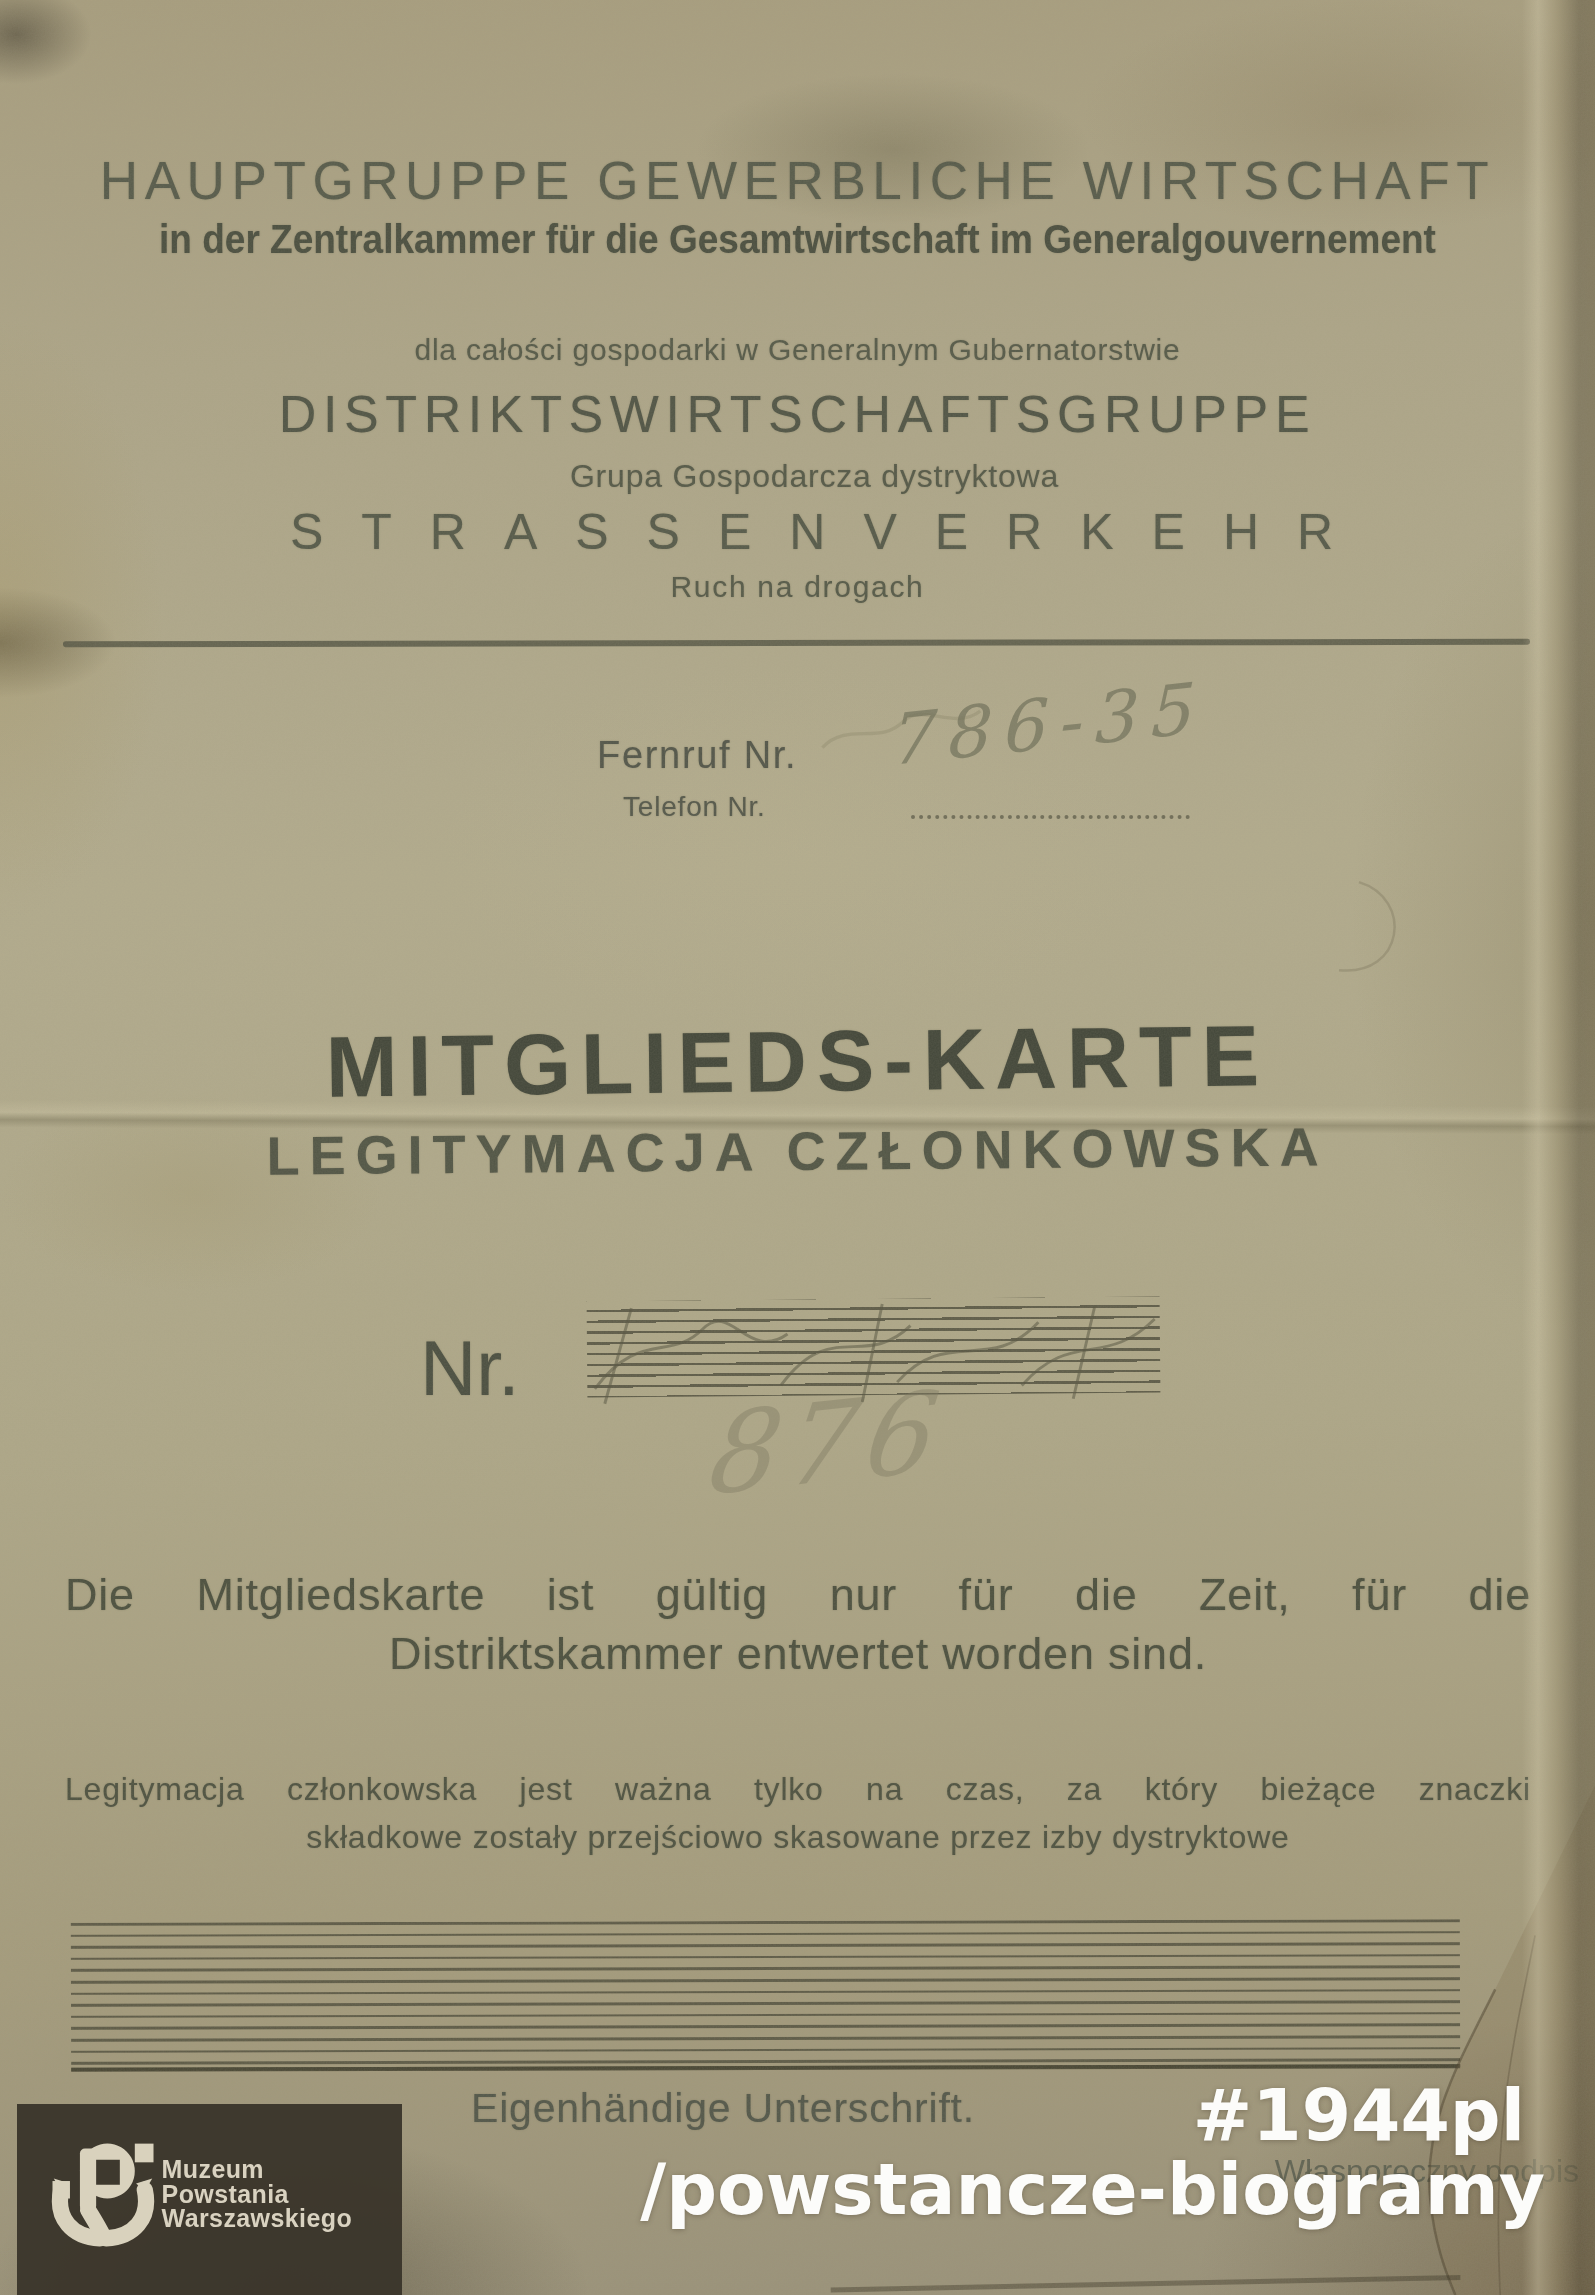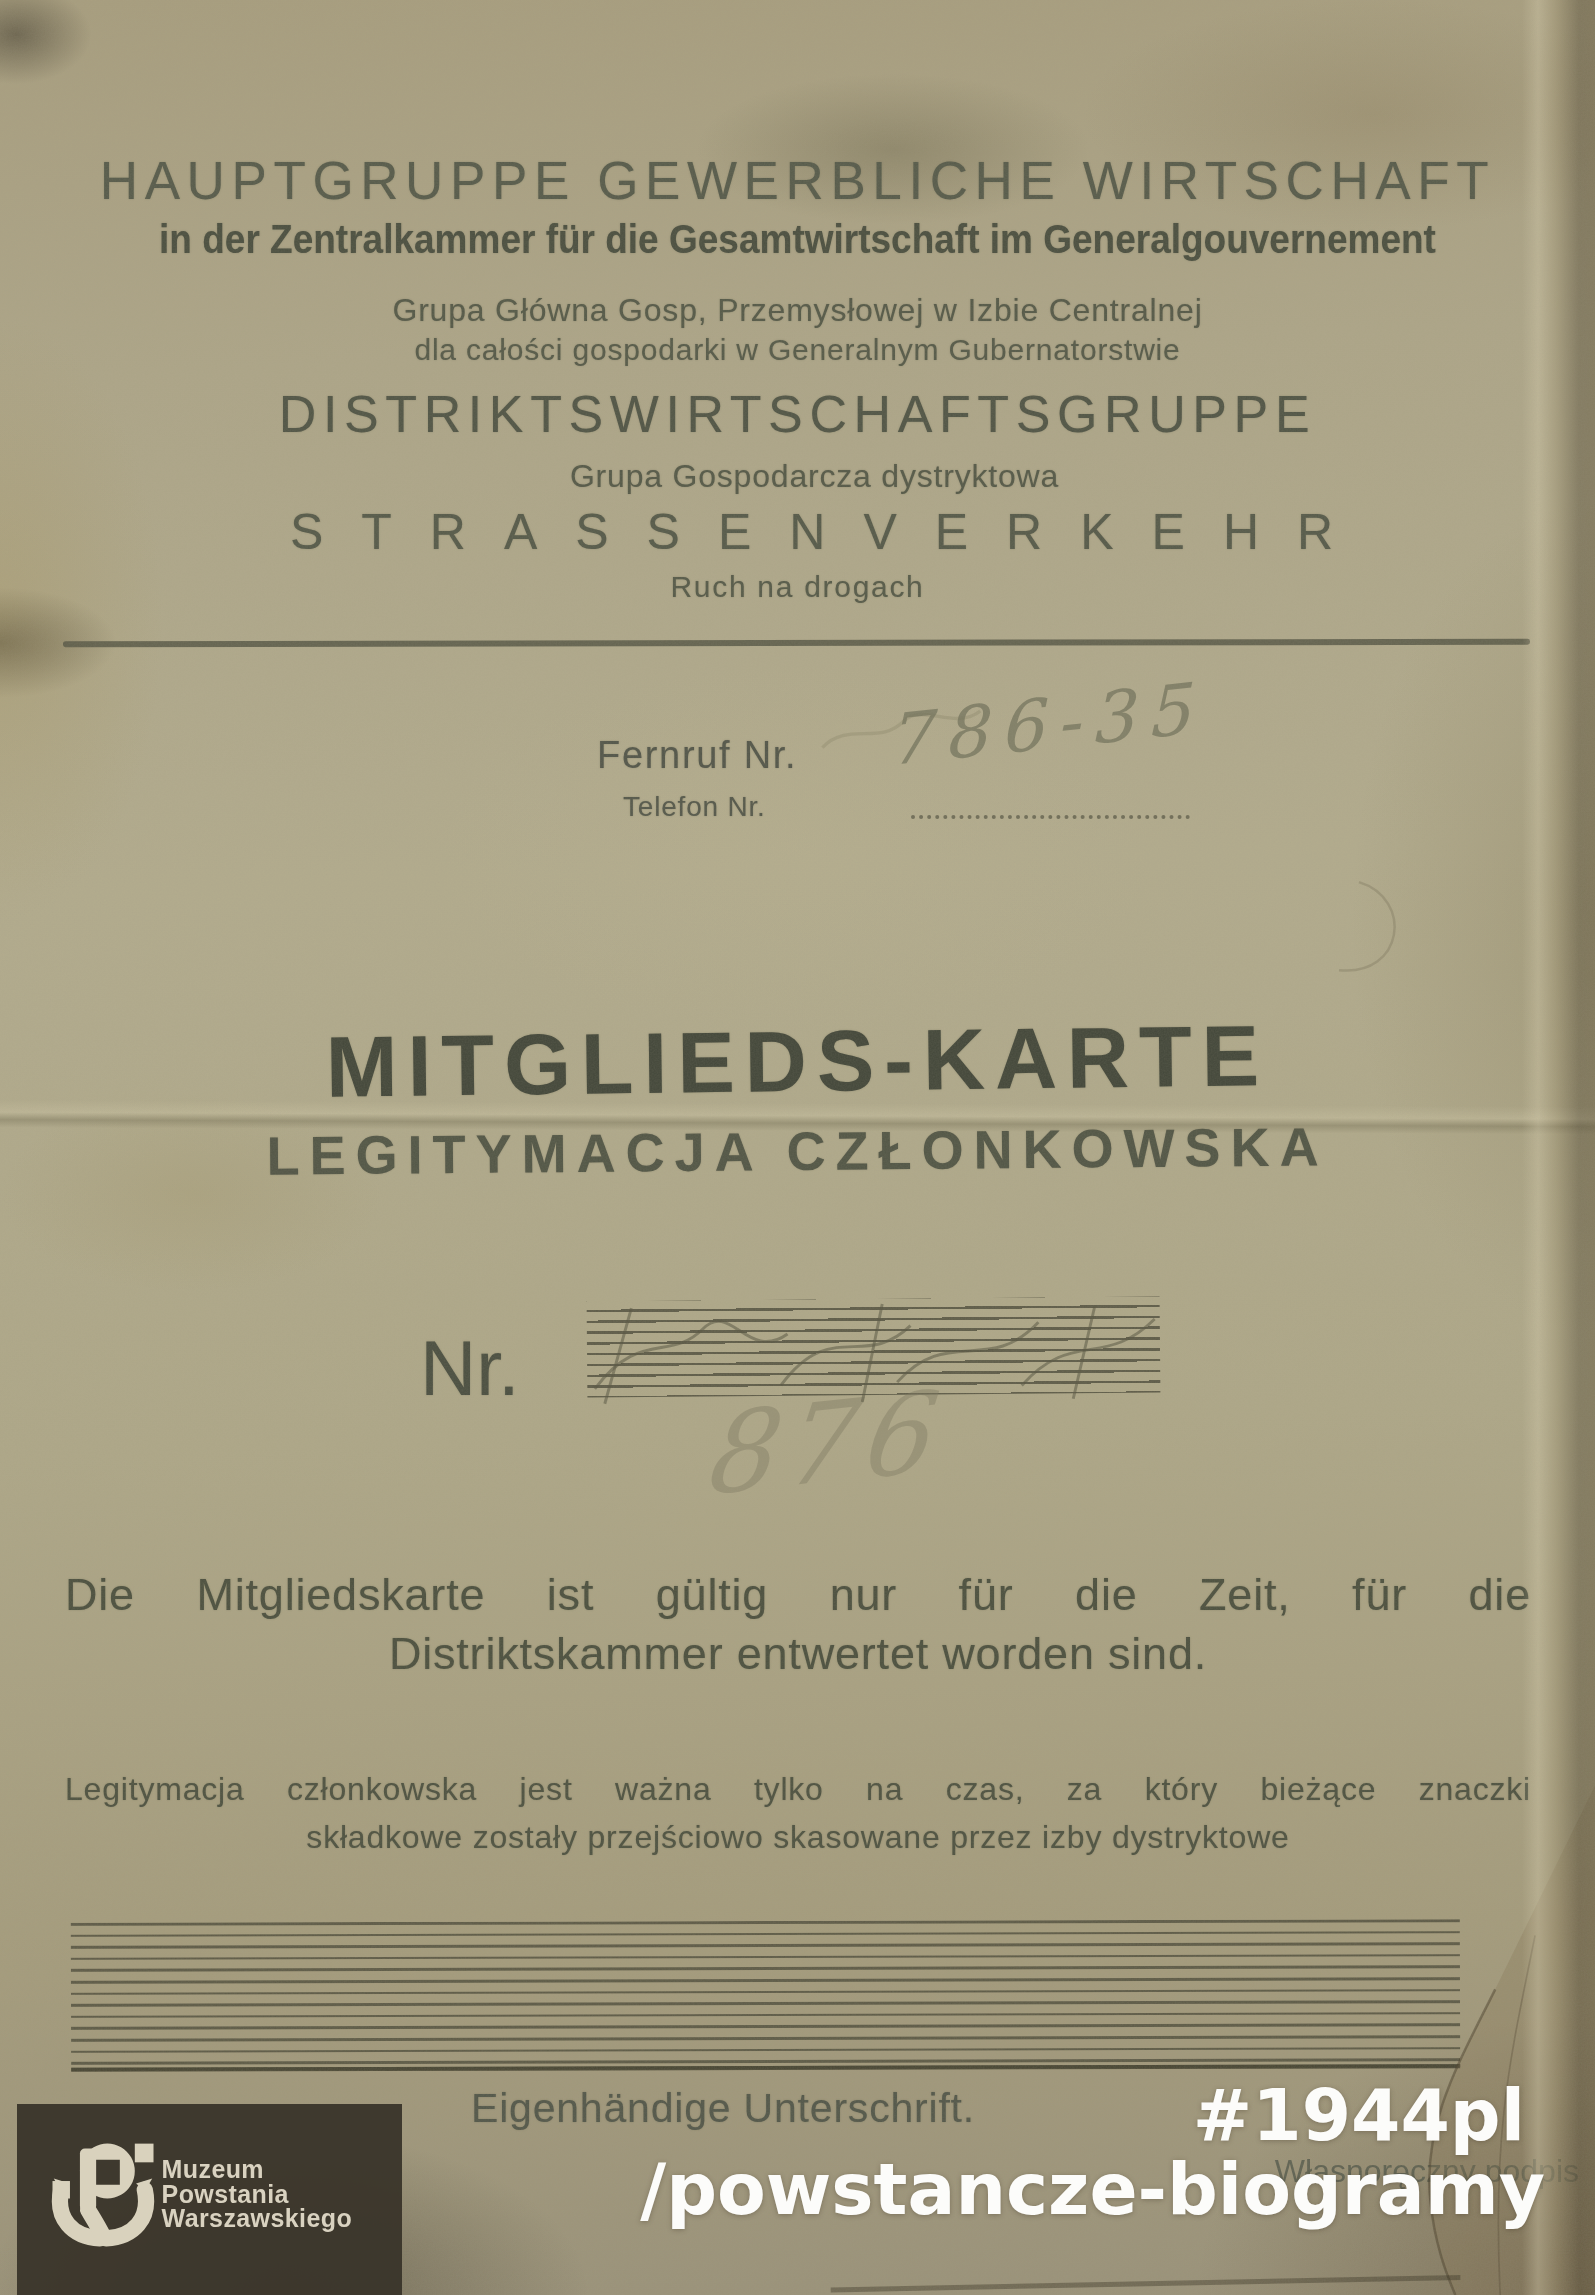--- a/index.html
+++ b/index.html
@@ -78,21 +78,20 @@
   .hash2{right:50px;top:2148px;font-size:71px;font-weight:700;color:#fcfcfa;
          font-family:"DejaVu Sans",sans-serif;text-shadow:0 0.8px 5px rgba(60,50,35,0.35);}
 </style>
 </head>
 <body>
 
 <div class="page">
 
   <div class="ctr ink h-main">HAUPTGRUPPE GEWERBLICHE WIRTSCHAFT</div>
   <div class="ctr ink h-zentral">in der Zentralkammer für die Gesamtwirtschaft im Generalgouvernement</div>
-  <div class="ctr ink h-grupa1">Grupa Główna Gosp, Przemysłowej w Izbie Centralnej</div>
   <div class="ctr ink h-dla">dla całości gospodarki w Generalnym Gubernatorstwie</div>
   <div class="ctr ink h-distr">DISTRIKTSWIRTSCHAFTSGRUPPE</div>
   <div class="ctr ink h-grupa2">Grupa Gospodarcza dystryktowa</div>
   <div class="ctr ink h-strassen">STRASSENVERKEHR</div>
   <div class="ctr ink h-ruch">Ruch na drogach</div>
 
   <div class="abs rule"></div>
 
   <div class="abs ink fernruf">Fernruf Nr.</div>
   <div class="abs ink telefon">Telefon Nr.</div>

